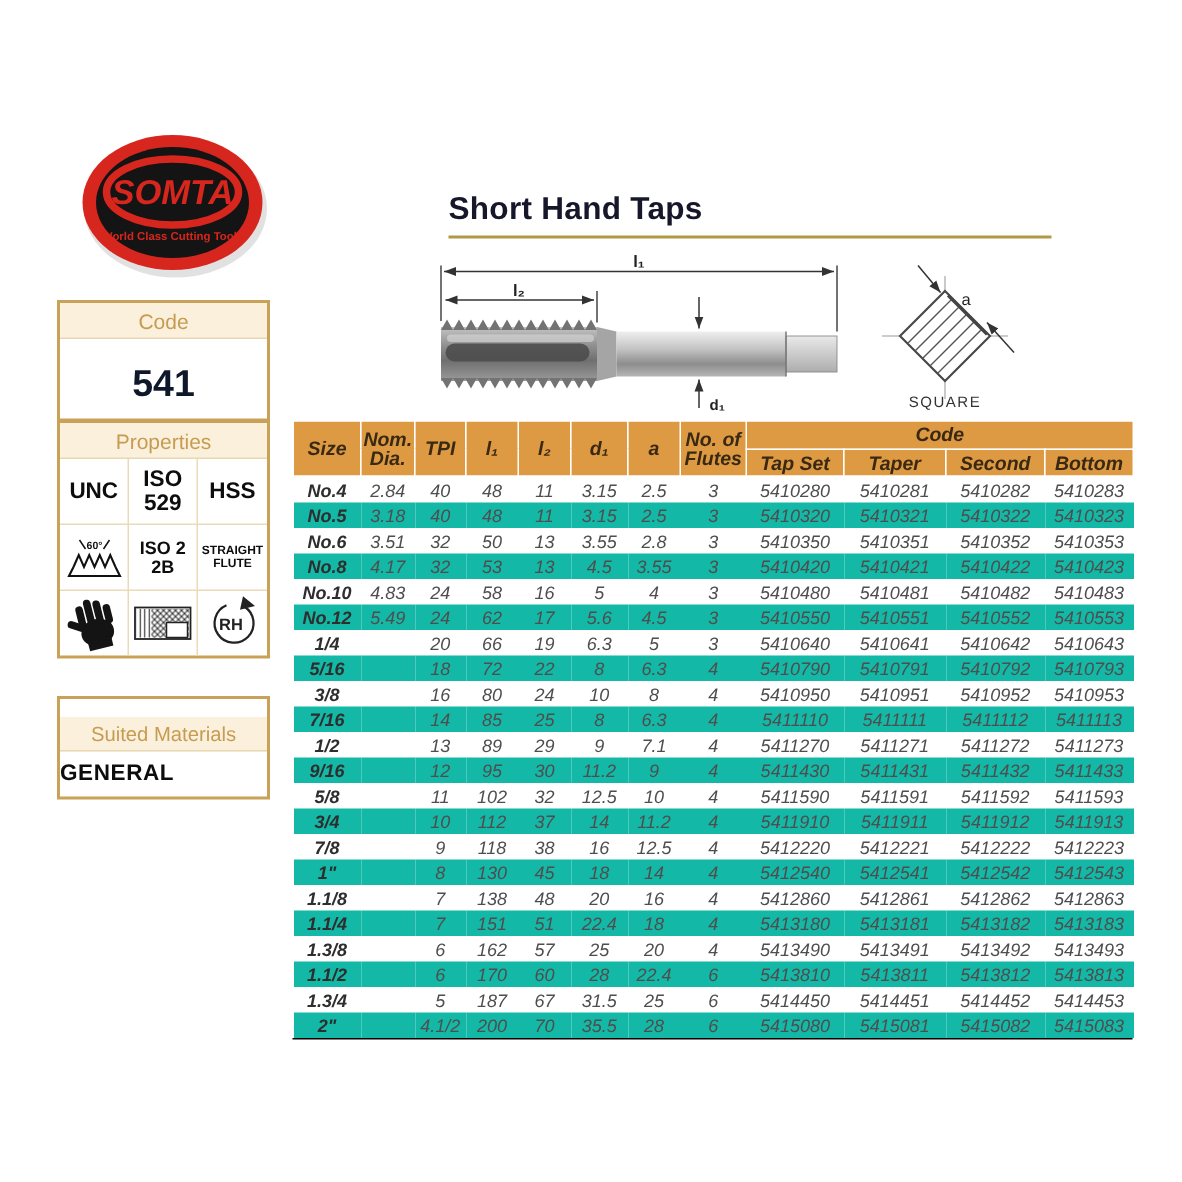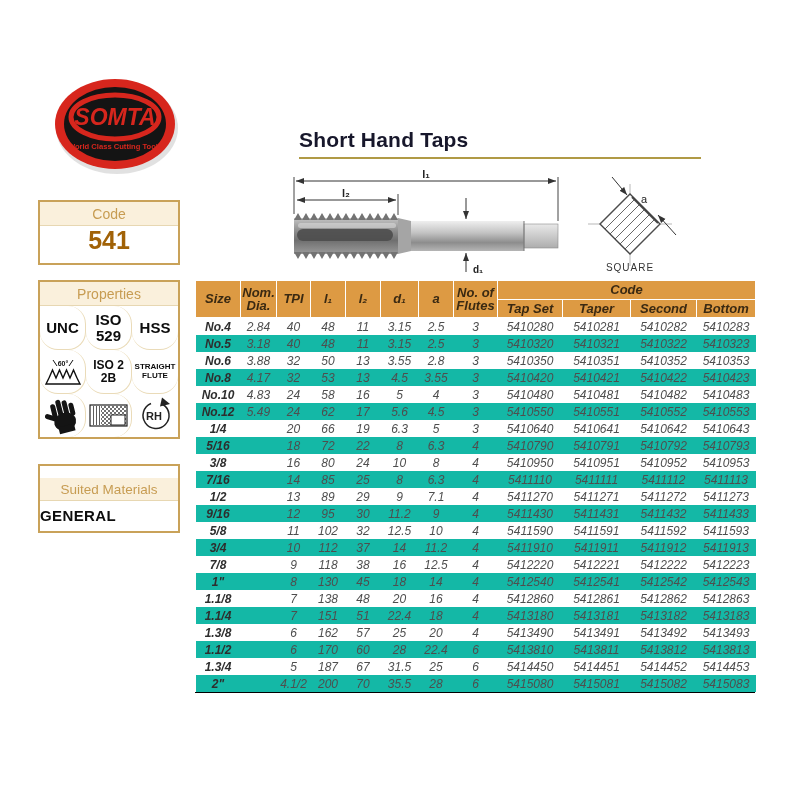--- a/index.html
+++ b/index.html
@@ -10,26 +10,26 @@
   }
   .abs{position:absolute;}
 
   
   .page-title{left:299px;top:128px;font-size:21px;font-weight:bold;color:#17172b;letter-spacing:.2px;}
   .title-rule{left:299px;top:157px;width:402px;height:2px;background:#b09a45;}
 
   
   .box{left:38px;width:142px;border:2px solid #c9a259;background:#fff;box-sizing:border-box;}
   .box-header{background:#faf0dc;color:#c79c52;text-align:center;font-size:14px;padding:4px 0 3px;border-bottom:1px solid #e7d7b2;}
-  .code-value{font-size:25px;font-weight:bold;text-align:center;padding:0 0 8px;color:#a16207;}
+  .code-value{font-size:25px;font-weight:bold;text-align:center;padding:16px 0 8px;color:#0f172a;}
   .prop-grid{display:grid;grid-template-columns:46px 46px 46px;}
   .prop-cell{
     border-right:1px solid #eadbb8;border-bottom:1px solid #eadbb8;
     display:flex;align-items:center;justify-content:center;text-align:center;
-    height:43px;font-weight:bold;color:#0d0d0d;line-height:1.05;overflow:hidden;border-radius:18px;
+    height:43px;font-weight:bold;color:#0d0d0d;line-height:1.05;overflow:hidden;
   }
   .prop-cell:nth-child(3n){border-right:none;}
   .prop-cell:nth-child(n+7){border-bottom:none;}
   .f15{font-size:15px;}
   .f12{font-size:12px;}
   .f8{font-size:8px;letter-spacing:0;}
   .suited-value{font-size:15px;font-weight:bold;text-align:left;padding:6px 0 7px;color:#0d0d0d;letter-spacing:.4px;}
 
   
   .table-wrap{left:195px;top:280px;width:560px;border-bottom:1px solid #000000;font-style:italic;}
@@ -42,21 +42,21 @@
     text-align:center;height:17px;padding:0;font-size:12px;color:#4e4e4e;white-space:nowrap;
   }
   tbody td:first-child{font-weight:bold;color:#2e2e2e;}
   tbody tr.alt{background:#14b8a6;}
 
   svg text{font-family:"Liberation Sans","DejaVu Sans",sans-serif;}
 </style>
 </head>
 <body>
 
-<div class="abs" style="left:50px;top:75px;width:132px;height:102px;">
+<div class="abs" style="left:50px;top:86px;width:132px;height:102px;">
   <svg width="132" height="102" viewBox="0 0 132 102">
     <ellipse cx="67" cy="53" rx="61" ry="46" fill="#bdbdbd" opacity="0.45"></ellipse>
     <ellipse cx="65" cy="49" rx="60" ry="45" fill="#d7261d"></ellipse>
     <ellipse cx="65" cy="49" rx="51" ry="37" fill="#141414"></ellipse>
     <ellipse cx="65" cy="42" rx="44" ry="22" fill="none" stroke="#d7261d" stroke-width="5"></ellipse>
     <text x="65" y="50" text-anchor="middle" font-size="23" font-weight="bold" font-style="italic" fill="#d7261d">SOMTA</text>
     <text x="65" y="74" text-anchor="middle" font-size="7.6" font-weight="bold" fill="#d7261d">World Class Cutting Tools</text>
   </svg>
 </div>
 
@@ -279,21 +279,21 @@
           <td>3.15</td>
           <td>2.5</td>
           <td>3</td>
           <td>5410320</td>
           <td>5410321</td>
           <td>5410322</td>
           <td>5410323</td>
         </tr>
         <tr>
           <td>No.6</td>
-          <td>3.88</td>
+          <td>3.51</td>
           <td>32</td>
           <td>50</td>
           <td>13</td>
           <td>3.55</td>
           <td>2.8</td>
           <td>3</td>
           <td>5410350</td>
           <td>5410351</td>
           <td>5410352</td>
           <td>5410353</td>

